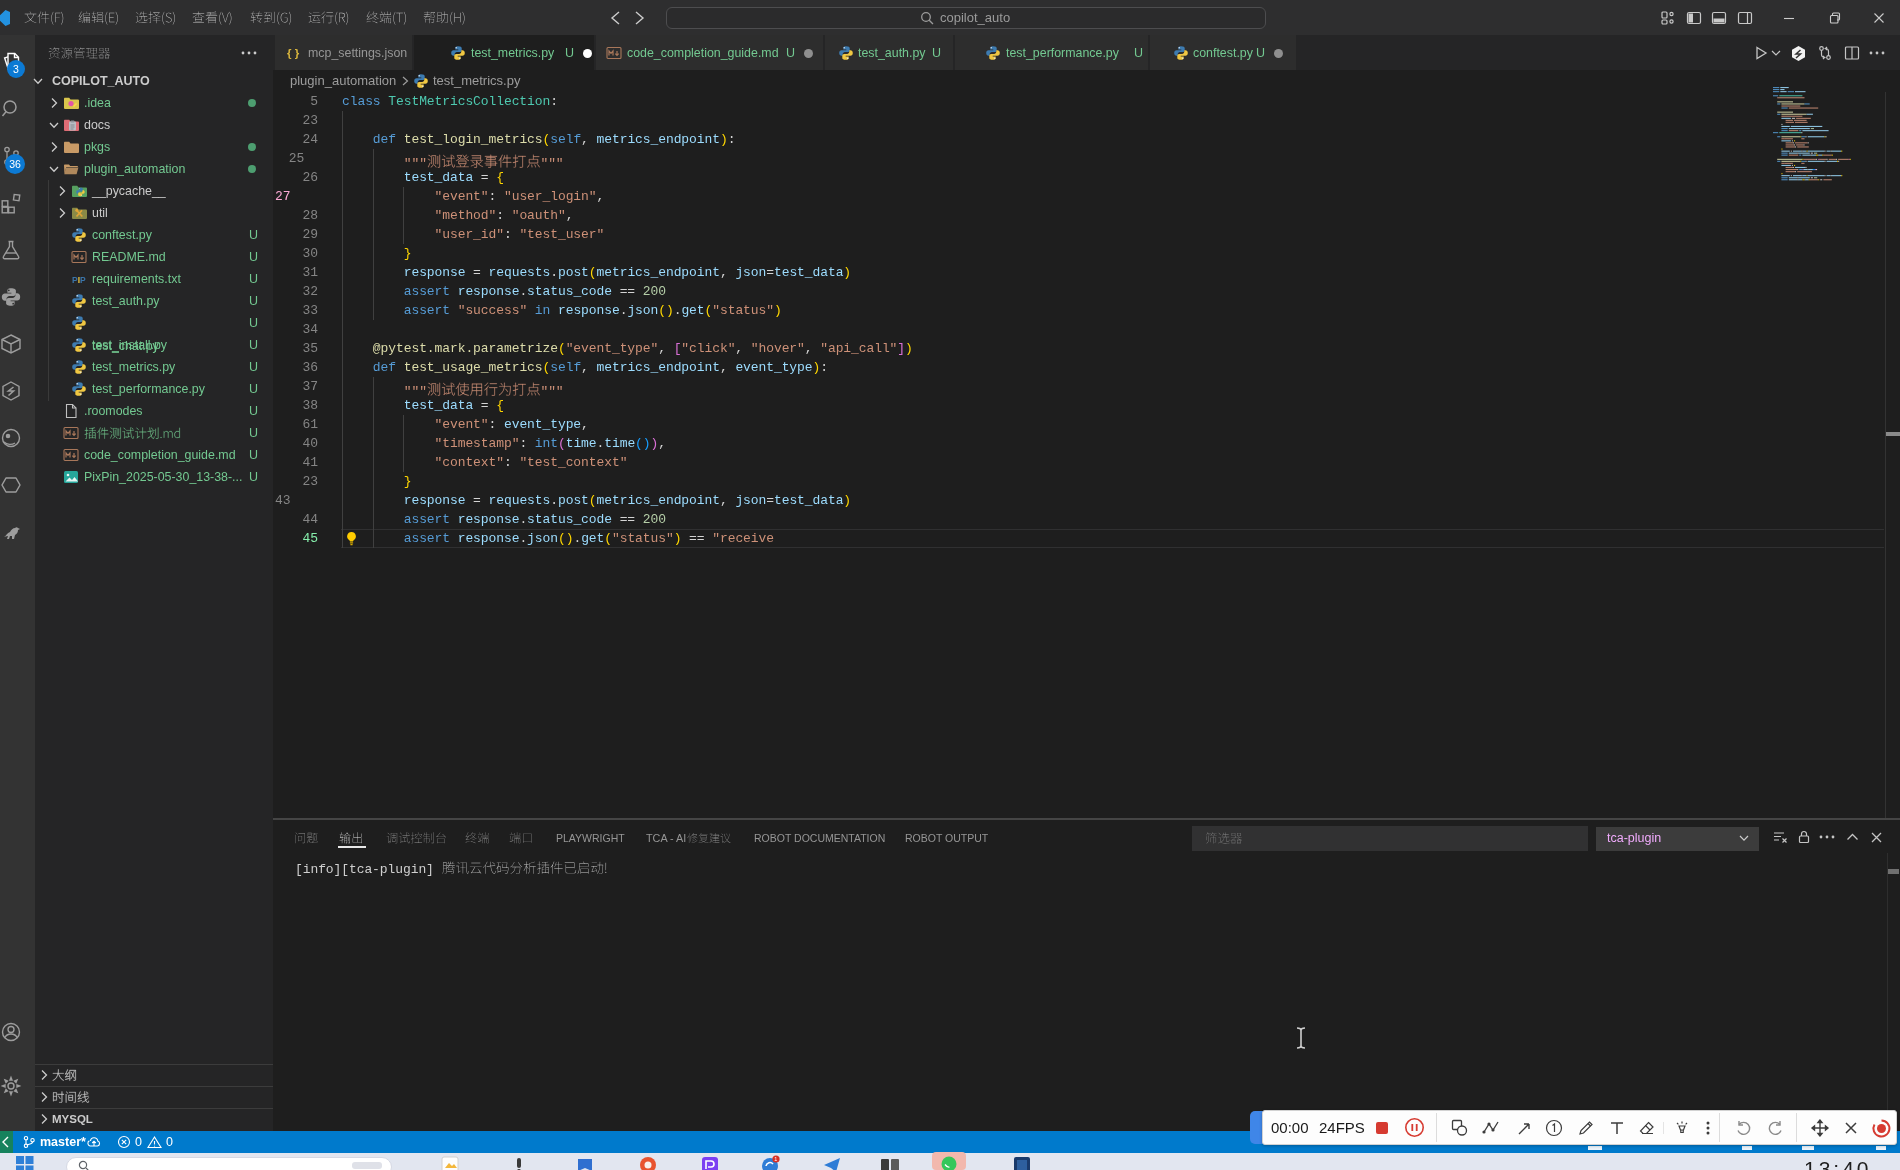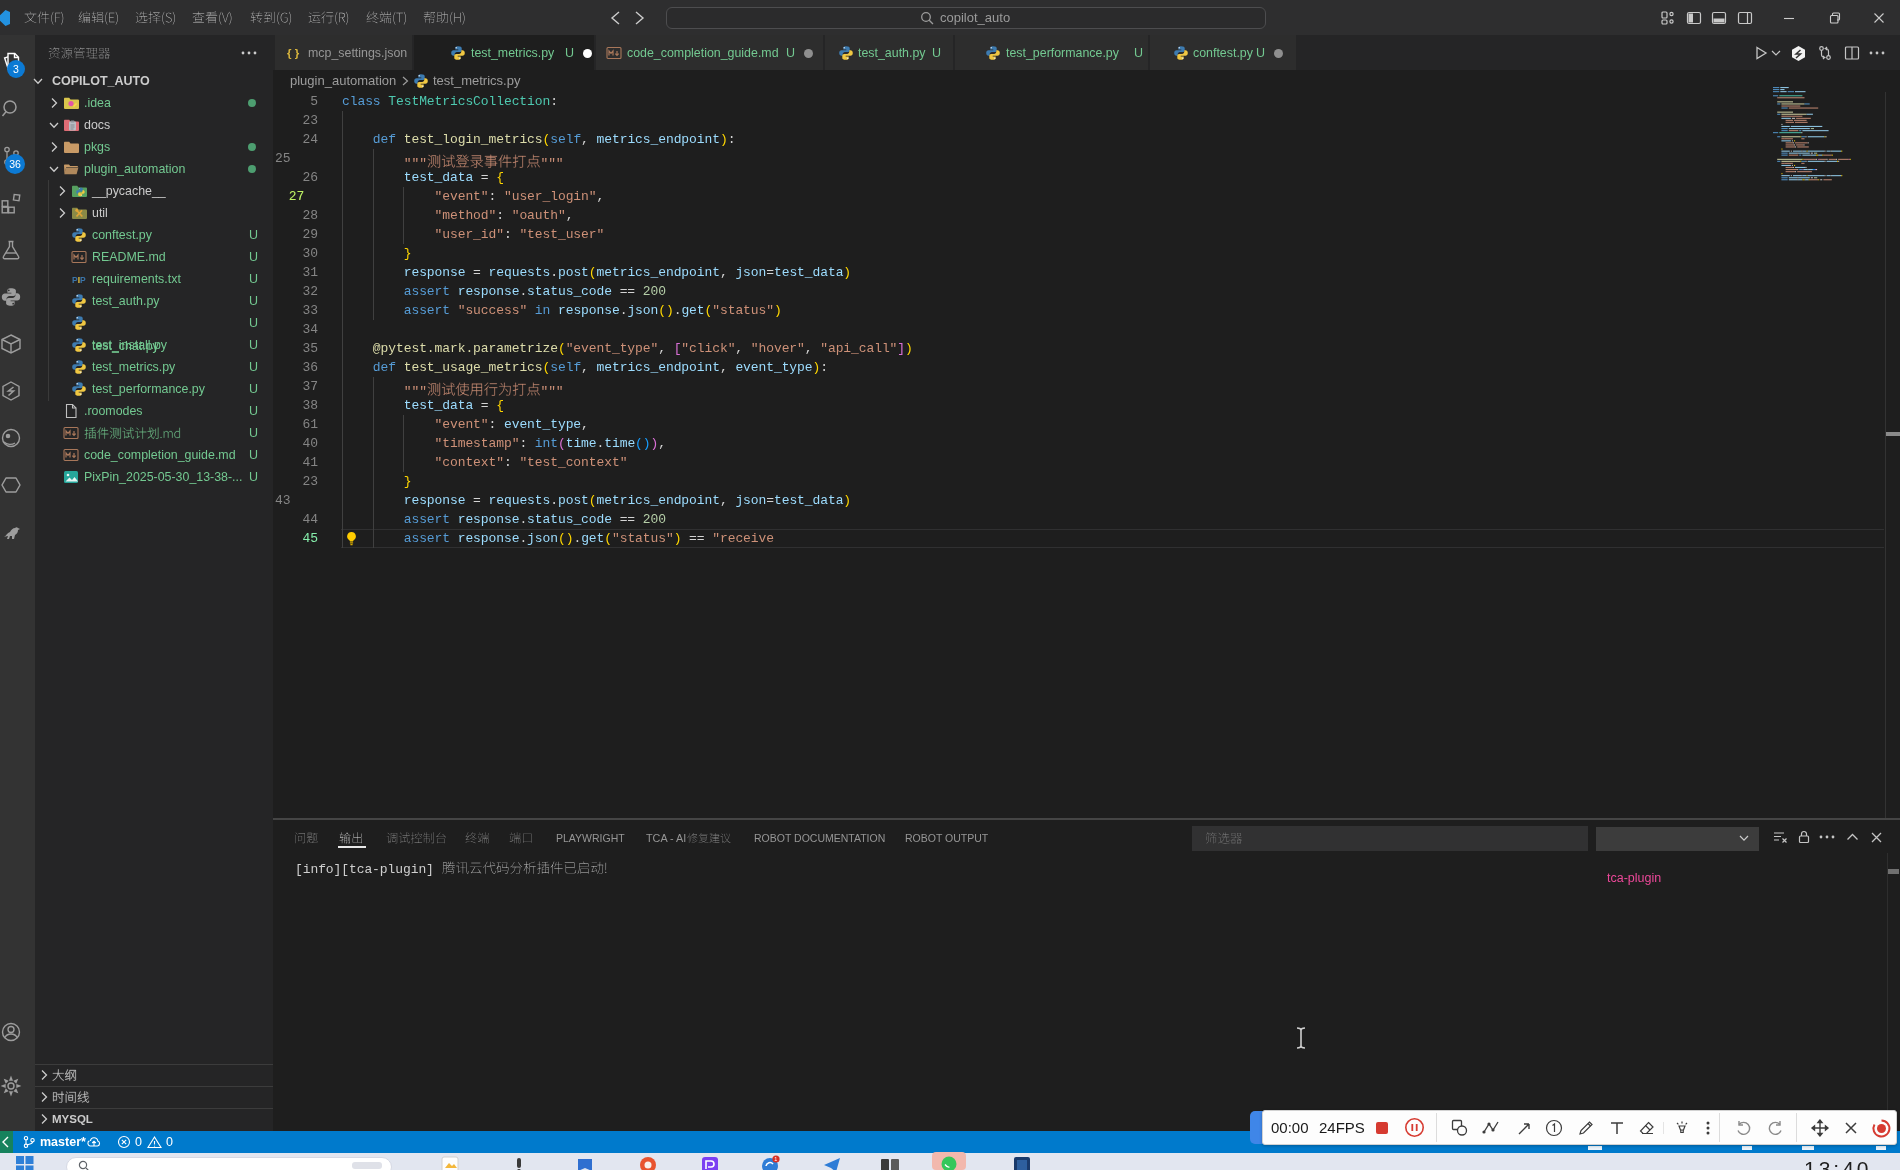--- a/index.html
+++ b/index.html
@@ -498,36 +498,36 @@
     <path d="M8.1 14.8c2.1 0 2.6-1 2.6-1.9v-1.5h-3v-.6h4.8c1.3 0 2.3-1 2.3-2.7 0-1.8-1-2.8-2.3-2.8h-1.2v1.4c0 1.2-1 2.2-2.2 2.2h-3c-1 0-1.8.8-1.8 1.8v2.2c0 1 .9 1.9 3.8 1.9z" fill="#f0c742"></path>
     <circle cx="9.8" cy="13.3" r=".7" fill="#e8eef5"></circle>
   </svg>
 <div style="position:absolute;left:433px;top:73.8px;font-family:'Liberation Sans',sans-serif;font-size:13px;font-weight:400;color:#9d9d9d;line-height:14px;letter-spacing:0px;white-space:pre;">test_metrics.py</div>
 <div style="position:absolute;left:341px;top:529.3px;width:1543px;height:19.0px;border-top:1px solid #303031;border-bottom:1px solid #303031;"></div>
 <div class="mono" style="position:absolute;left:275px;top:94.5px;width:43px;text-align:right;font-size:13px;line-height:14px;color:#858585;letter-spacing:-0.09px;">5</div>
 <div class="mono" style="position:absolute;left:342px;top:94.5px;font-size:13px;line-height:14px;letter-spacing:-0.09px;white-space:pre;"><span style="color:#569cd6">class </span><span style="color:#4ec9b0">TestMetricsCollection</span><span style="color:#d4d4d4">:</span></div>
 <div class="mono" style="position:absolute;left:275px;top:113.5px;width:43px;text-align:right;font-size:13px;line-height:14px;color:#858585;letter-spacing:-0.09px;">23</div>
 <div class="mono" style="position:absolute;left:275px;top:132.5px;width:43px;text-align:right;font-size:13px;line-height:14px;color:#858585;letter-spacing:-0.09px;">24</div>
 <div class="mono" style="position:absolute;left:342px;top:132.5px;font-size:13px;line-height:14px;letter-spacing:-0.09px;white-space:pre;"><span style="color:#d4d4d4">    </span><span style="color:#569cd6">def </span><span style="color:#dcdcaa">test_login_metrics</span><span style="color:#ffd700">(</span><span style="color:#569cd6">self</span><span style="color:#d4d4d4">, </span><span style="color:#9cdcfe">metrics_endpoint</span><span style="color:#ffd700">)</span><span style="color:#d4d4d4">:</span></div>
-<div class="mono" style="position:absolute;left:275px;top:151.5px;width:43px;text-align:left;font-size:13px;line-height:14px;color:#858585;letter-spacing:-0.09px;">25</div>
+<div class="mono" style="position:absolute;left:275px;top:151.5px;width:43px;text-align:center;font-size:13px;line-height:14px;color:#858585;letter-spacing:-0.09px;">25</div>
 <div class="mono" style="position:absolute;left:342px;top:151.5px;font-size:13px;line-height:14px;letter-spacing:-0.09px;white-space:pre;"><span style="color:#d4d4d4">        </span><span style="color:#ce9178">"""</span><svg width="113.6" height="18.5" viewBox="0 0 113.6 18.5" style="vertical-align:-4.0px;">
       <g fill="#ce9178" stroke="#ce9178" stroke-width="17.605633802816904" transform="translate(0,14.484) scale(0.014199999999999999,-0.014199999999999999)">
         <path transform="translate(0,0)" d="M490 105 511 121Q539 96 568.0 66.0Q597 36 622.0 7.0Q647 -22 662 -44L641 -63Q626 -40 601.0 -10.5Q576 19 547.0 49.5Q518 80 490 105ZM319 767H637V169H608V737H348V169H319ZM888 821H917V-17Q917 -38 910.0 -47.5Q903 -57 889 -62Q874 -65 845.0 -66.0Q816 -67 765 -66Q764 -61 760.0 -53.0Q756 -45 752 -38Q795 -39 826.5 -39.0Q858 -39 868 -38Q888 -38 888 -18ZM751 742H780V160H751ZM455 649H484V324Q484 273 477.0 220.0Q470 167 448.5 115.5Q427 64 386.0 18.0Q345 -28 277 -66Q275 -63 271.0 -59.5Q267 -56 263.0 -52.0Q259 -48 255 -46Q321 -9 361.0 35.0Q401 79 421.5 127.5Q442 176 448.5 226.0Q455 276 455 324ZM96 798 115 817Q143 802 173.0 782.5Q203 763 230.0 743.5Q257 724 274 708L255 684Q238 701 211.5 721.5Q185 742 155.0 762.0Q125 782 96 798ZM48 526 66 546Q95 531 125.5 512.0Q156 493 184.0 474.5Q212 456 230 441L213 418Q195 433 167.0 452.0Q139 471 108.0 490.5Q77 510 48 526ZM72 -37Q93 1 118.0 55.0Q143 109 168.5 168.0Q194 227 214 280L237 263Q218 212 194.0 154.5Q170 97 145.0 42.5Q120 -12 98 -56Z"></path>
         <path transform="translate(1000,0)" d="M143 787 166 805Q191 785 216.5 760.0Q242 735 264.5 711.5Q287 688 301 670L278 648Q264 667 241.5 691.5Q219 716 193.5 741.0Q168 766 143 787ZM188 -36 187 -5 204 20 373 131Q375 126 378.0 119.0Q381 112 383 107Q322 65 285.5 39.0Q249 13 229.5 -1.0Q210 -15 201.5 -22.5Q193 -30 188 -36ZM52 511H226V481H52ZM342 606H952V576H342ZM376 400H645V371H376ZM503 393H532V72L503 66ZM356 43Q413 59 495.5 82.5Q578 106 666 131L670 102Q588 78 508.5 54.5Q429 31 367 13ZM768 802 790 817Q825 784 860.5 743.0Q896 702 915 672L891 653Q873 684 838.0 726.0Q803 768 768 802ZM683 828H713Q715 685 723.0 556.5Q731 428 744.0 320.5Q757 213 776.5 133.5Q796 54 822.5 10.0Q849 -34 882 -36Q899 -37 911.0 7.5Q923 52 930 131Q934 129 938.5 126.5Q943 124 947.5 122.0Q952 120 956 118Q950 65 943.0 28.5Q936 -8 927.0 -29.5Q918 -51 907.0 -60.5Q896 -70 883 -70Q839 -68 807.0 -21.0Q775 26 753.0 110.0Q731 194 717.0 306.5Q703 419 695.0 551.5Q687 684 683 828ZM188 -36Q186 -32 182.5 -27.0Q179 -22 175.5 -17.5Q172 -13 168 -10Q179 -3 195.0 15.5Q211 34 211 65V511H240V20Q240 20 234.5 15.5Q229 11 221.5 4.5Q214 -2 206.5 -10.0Q199 -18 193.5 -24.5Q188 -31 188 -36Z"></path>
         <path transform="translate(2000,0)" d="M313 540H684V511H313ZM61 -15H939V-44H61ZM108 791H430V762H108ZM425 791H430L437 793L456 782Q428 712 383.0 650.5Q338 589 283.0 538.0Q228 487 169.0 448.5Q110 410 54 384Q52 388 48.5 392.0Q45 396 41.5 400.5Q38 405 35 408Q90 431 147.5 468.5Q205 506 258.5 555.0Q312 604 355.5 661.5Q399 719 425 783ZM535 829Q577 741 643.5 660.0Q710 579 791.0 516.0Q872 453 958 419Q954 416 950.0 412.0Q946 408 942.5 403.5Q939 399 936 395Q851 433 770.0 498.0Q689 563 622.0 645.5Q555 728 511 819ZM122 685 139 702Q170 685 201.0 662.5Q232 640 258.5 616.5Q285 593 300 572L283 553Q267 573 240.5 597.0Q214 621 183.0 644.0Q152 667 122 685ZM782 823 807 806Q770 768 720.5 728.0Q671 688 630 659L610 675Q637 695 669.0 721.0Q701 747 731.0 774.0Q761 801 782 823ZM894 704 918 686Q881 649 830.5 610.0Q780 571 737 544L717 560Q745 579 778.0 604.0Q811 629 842.0 655.5Q873 682 894 704ZM249 375V209H732V375ZM220 404H762V180H220ZM295 146 322 156Q344 122 363.5 81.5Q383 41 392 12L363 1Q355 30 336.0 71.0Q317 112 295 146ZM681 164 710 150Q687 103 659.0 51.0Q631 -1 606 -38L582 -25Q599 0 617.5 33.5Q636 67 653.0 101.5Q670 136 681 164Z"></path>
         <path transform="translate(3000,0)" d="M72 446H937V417H72ZM487 436H517V-21Q517 -42 510.0 -51.5Q503 -61 486 -65Q470 -69 434.0 -70.0Q398 -71 338 -70Q337 -65 333.0 -56.5Q329 -48 326 -41Q361 -42 390.0 -42.5Q419 -43 439.0 -42.5Q459 -42 467 -42Q479 -41 483.0 -36.5Q487 -32 487 -22ZM516 383Q553 291 616.5 213.5Q680 136 765.5 80.5Q851 25 951 -3Q948 -6 944.0 -10.0Q940 -14 936.5 -18.5Q933 -23 931 -27Q831 3 745.5 60.5Q660 118 595.0 198.0Q530 278 491 375ZM826 364 851 346Q820 317 781.0 286.0Q742 255 702.5 227.0Q663 199 628 177L607 195Q642 217 682.0 246.0Q722 275 760.5 306.5Q799 338 826 364ZM152 340 173 358Q206 340 241.0 316.5Q276 293 307.0 270.0Q338 247 357 227L336 205Q317 225 286.5 249.0Q256 273 221.0 297.0Q186 321 152 340ZM84 36Q135 57 203.0 86.0Q271 115 347.0 147.5Q423 180 499 213L505 188Q434 157 361.0 124.5Q288 92 221.0 63.0Q154 34 99 10ZM174 607H787V577H174ZM775 768H778L784 770L805 768Q804 722 801.0 661.0Q798 600 794.0 537.5Q790 475 786 423L757 424Q760 463 763.0 509.5Q766 556 768.5 603.5Q771 651 772.5 692.5Q774 734 775 762ZM147 768H783V738H147Z"></path>
         <path transform="translate(4000,0)" d="M482 831H512V-16Q512 -41 503.0 -52.0Q494 -63 476 -67Q458 -71 419.5 -72.0Q381 -73 319 -73Q318 -67 314.0 -57.5Q310 -48 306 -41Q342 -42 373.5 -42.0Q405 -42 427.0 -41.5Q449 -41 458 -41Q472 -40 477.0 -35.0Q482 -30 482 -16ZM74 736H930V707H74ZM210 599V504H799V599ZM181 628H828V474H181ZM148 377H842V41H813V348H148ZM59 251H946V222H59ZM137 118H826V88H137Z"></path>
         <path transform="translate(5000,0)" d="M621 819H650V-71H621ZM446 785 475 780Q462 708 443.0 640.5Q424 573 399.0 515.0Q374 457 343 411Q341 413 336.5 416.5Q332 420 327.5 423.0Q323 426 319 428Q350 472 374.5 529.0Q399 586 417.0 651.0Q435 716 446 785ZM427 615H899V585H419ZM317 317H939V287H317ZM293 827 322 819Q291 735 251.0 655.5Q211 576 164.5 506.5Q118 437 67 381Q65 384 61.0 388.5Q57 393 53.0 397.5Q49 402 45 405Q95 457 140.5 525.0Q186 593 225.5 670.0Q265 747 293 827ZM190 588 218 616 220 615V-68H190Z"></path>
         <path transform="translate(6000,0)" d="M45 280Q92 294 152.5 312.5Q213 331 281.0 353.0Q349 375 417 396L421 370Q324 338 228.0 305.5Q132 273 58 250ZM53 617H416V587H53ZM224 830H252V-10Q252 -29 245.5 -38.5Q239 -48 225 -52Q210 -56 182.0 -57.0Q154 -58 104 -58Q103 -52 99.0 -44.0Q95 -36 91 -29Q132 -30 163.0 -30.0Q194 -30 204 -29Q224 -29 224 -10ZM411 738H954V709H411ZM727 728H757V-6Q757 -31 748.5 -43.0Q740 -55 720 -60Q699 -64 654.0 -64.5Q609 -65 537 -65Q536 -61 533.5 -55.5Q531 -50 529.0 -44.0Q527 -38 524 -33Q567 -34 603.0 -34.5Q639 -35 664.5 -34.5Q690 -34 701 -33Q716 -32 721.5 -26.5Q727 -21 727 -7Z"></path>
         <path transform="translate(7000,0)" d="M475 831H504V496H475ZM206 486V256H792V486ZM178 516H821V227H178ZM489 706H905V676H489ZM360 128 389 129Q396 99 401.5 64.5Q407 30 410.0 -1.0Q413 -32 413 -54L382 -59Q382 -35 379.5 -3.0Q377 29 372.0 63.5Q367 98 360 128ZM568 127 595 132Q611 103 625.5 69.0Q640 35 652.0 3.0Q664 -29 669 -52L640 -60Q635 -36 623.5 -3.5Q612 29 598.0 63.5Q584 98 568 127ZM773 137 799 149Q826 118 852.5 83.0Q879 48 900.5 14.0Q922 -20 934 -47L908 -61Q896 -34 874.0 0.5Q852 35 826.0 71.0Q800 107 773 137ZM200 145 227 137Q199 81 161.0 23.5Q123 -34 80 -72L54 -60Q98 -24 136.5 32.5Q175 89 200 145Z"></path>
       </g>
     </svg><span style="color:#ce9178">"""</span></div>
 <div class="mono" style="position:absolute;left:275px;top:170.5px;width:43px;text-align:right;font-size:13px;line-height:14px;color:#858585;letter-spacing:-0.09px;">26</div>
 <div class="mono" style="position:absolute;left:342px;top:170.5px;font-size:13px;line-height:14px;letter-spacing:-0.09px;white-space:pre;"><span style="color:#d4d4d4">        </span><span style="color:#9cdcfe">test_data</span><span style="color:#d4d4d4"> = </span><span style="color:#ffd700">{</span></div>
-<div class="mono" style="position:absolute;left:275px;top:189.5px;width:43px;text-align:center;font-size:13px;line-height:14px;color:#bef264;letter-spacing:-0.09px;">27</div>
+<div class="mono" style="position:absolute;left:275px;top:189.5px;width:43px;text-align:left;font-size:13px;line-height:14px;color:#f9a8d4;letter-spacing:-0.09px;">27</div>
 <div class="mono" style="position:absolute;left:342px;top:189.5px;font-size:13px;line-height:14px;letter-spacing:-0.09px;white-space:pre;"><span style="color:#d4d4d4">            </span><span style="color:#ce9178">"event"</span><span style="color:#d4d4d4">: </span><span style="color:#ce9178">"user_login"</span><span style="color:#d4d4d4">,</span></div>
 <div class="mono" style="position:absolute;left:275px;top:208.5px;width:43px;text-align:right;font-size:13px;line-height:14px;color:#858585;letter-spacing:-0.09px;">28</div>
 <div class="mono" style="position:absolute;left:342px;top:208.5px;font-size:13px;line-height:14px;letter-spacing:-0.09px;white-space:pre;"><span style="color:#d4d4d4">            </span><span style="color:#ce9178">"method"</span><span style="color:#d4d4d4">: </span><span style="color:#ce9178">"oauth"</span><span style="color:#d4d4d4">,</span></div>
 <div class="mono" style="position:absolute;left:275px;top:227.5px;width:43px;text-align:right;font-size:13px;line-height:14px;color:#858585;letter-spacing:-0.09px;">29</div>
 <div class="mono" style="position:absolute;left:342px;top:227.5px;font-size:13px;line-height:14px;letter-spacing:-0.09px;white-space:pre;"><span style="color:#d4d4d4">            </span><span style="color:#ce9178">"user_id"</span><span style="color:#d4d4d4">: </span><span style="color:#ce9178">"test_user"</span></div>
 <div class="mono" style="position:absolute;left:275px;top:246.5px;width:43px;text-align:right;font-size:13px;line-height:14px;color:#858585;letter-spacing:-0.09px;">30</div>
 <div class="mono" style="position:absolute;left:342px;top:246.5px;font-size:13px;line-height:14px;letter-spacing:-0.09px;white-space:pre;"><span style="color:#d4d4d4">        </span><span style="color:#ffd700">}</span></div>
 <div class="mono" style="position:absolute;left:275px;top:265.5px;width:43px;text-align:right;font-size:13px;line-height:14px;color:#858585;letter-spacing:-0.09px;">31</div>
 <div class="mono" style="position:absolute;left:342px;top:265.5px;font-size:13px;line-height:14px;letter-spacing:-0.09px;white-space:pre;"><span style="color:#d4d4d4">        </span><span style="color:#9cdcfe">response</span><span style="color:#d4d4d4"> = </span><span style="color:#9cdcfe">requests</span><span style="color:#d4d4d4">.</span><span style="color:#9cdcfe">post</span><span style="color:#ffd700">(</span><span style="color:#9cdcfe">metrics_endpoint</span><span style="color:#d4d4d4">, </span><span style="color:#9cdcfe">json</span><span style="color:#d4d4d4">=</span><span style="color:#9cdcfe">test_data</span><span style="color:#ffd700">)</span></div>
 <div class="mono" style="position:absolute;left:275px;top:284.5px;width:43px;text-align:right;font-size:13px;line-height:14px;color:#858585;letter-spacing:-0.09px;">32</div>
@@ -807,21 +807,21 @@
 <div style="position:absolute;left:338px;top:846px;width:28px;height:2px;background:#e7e7e7;"></div>
 <div style="position:absolute;left:1192px;top:826px;width:396px;height:25px;background:#313132;"></div>
 <div style="position:absolute;left:1205px;top:829.8px;line-height:0;"><svg width="37.5" height="16.2" viewBox="0 0 37.5 16.2" style="">
       <g fill="#8a8a8a" transform="translate(0,12.75) scale(0.0125,-0.0125)">
         <path transform="translate(0,0)" d="M396 568H935V538H396ZM442 425H875V395H472V30H442ZM855 425H884V81Q884 65 879.5 55.5Q875 46 862 41Q848 37 821.0 36.0Q794 35 752 35Q751 42 747.5 50.5Q744 59 739 66Q778 65 804.0 65.0Q830 65 840 66Q850 66 852.5 69.5Q855 73 855 80ZM643 553H672V-69H643ZM285 579H315V359Q315 301 309.5 244.0Q304 187 286.0 132.5Q268 78 232.5 27.5Q197 -23 138 -68Q136 -65 132.0 -61.5Q128 -58 124.5 -54.0Q121 -50 117 -48Q174 -5 208.0 43.5Q242 92 258.5 144.5Q275 197 280.0 251.0Q285 305 285 359ZM129 526H158V209H129ZM193 744H480V715H193ZM562 744H933V715H562ZM226 832 255 826Q229 754 184.5 692.0Q140 630 90 587Q88 590 83.5 593.5Q79 597 74.5 600.5Q70 604 65 606Q117 647 159.0 706.0Q201 765 226 832ZM595 832 624 826Q603 762 566.5 706.0Q530 650 487 611Q485 614 480.5 617.5Q476 621 471.5 624.5Q467 628 462 630Q506 668 541.0 720.5Q576 773 595 832ZM274 724 302 731Q319 703 333.5 668.0Q348 633 354 610L326 600Q319 625 304.5 660.0Q290 695 274 724ZM673 717 699 727Q722 702 743.5 670.0Q765 638 774 615L748 601Q738 625 717.0 657.5Q696 690 673 717Z"></path>
         <path transform="translate(1000,0)" d="M324 473H942V443H324ZM436 678H900V649H436ZM616 828H647V453H616ZM471 801 500 795Q480 723 448.0 656.5Q416 590 379 543Q377 545 371.5 548.0Q366 551 360.5 554.0Q355 557 351 558Q391 605 421.5 669.0Q452 733 471 801ZM690 466H720V155Q720 139 727.0 134.5Q734 130 759 130Q764 130 780.0 130.0Q796 130 815.5 130.0Q835 130 852.5 130.0Q870 130 877 130Q893 130 901.0 138.5Q909 147 912.0 175.5Q915 204 916 263Q920 260 924.5 257.0Q929 254 934.5 252.5Q940 251 945 249Q943 189 938.0 157.0Q933 125 919.5 112.5Q906 100 880 100Q876 100 858.5 100.0Q841 100 819.5 100.0Q798 100 780.5 100.0Q763 100 759 100Q732 100 717.0 104.0Q702 108 696.0 120.0Q690 132 690 155ZM520 458H550Q544 388 529.5 330.5Q515 273 488.5 227.0Q462 181 418.5 146.5Q375 112 310 88Q308 92 304.5 96.0Q301 100 297.0 104.0Q293 108 290 110Q353 132 395.0 164.5Q437 197 462.5 240.5Q488 284 501.0 338.5Q514 393 520 458ZM78 777 100 792Q132 768 163.0 738.5Q194 709 220.5 679.5Q247 650 263 625L239 608Q224 633 197.5 663.0Q171 693 140.0 723.0Q109 753 78 777ZM231 449V58H201V420H66V449ZM229 74Q252 74 272.5 58.0Q293 42 330 19Q377 -7 439.0 -15.0Q501 -23 582 -23Q646 -23 714.0 -21.0Q782 -19 846.0 -16.0Q910 -13 960 -10Q958 -13 956.0 -19.0Q954 -25 952.5 -31.0Q951 -37 950 -43Q919 -45 872.0 -46.5Q825 -48 772.0 -49.5Q719 -51 669.0 -52.0Q619 -53 583 -53Q498 -53 432.0 -44.0Q366 -35 318 -6Q290 11 268.0 28.5Q246 46 229 46Q210 46 186.5 32.5Q163 19 136.0 -5.0Q109 -29 79 -60L58 -35Q90 -5 119.5 20.0Q149 45 177.0 59.5Q205 74 229 74Z"></path>
         <path transform="translate(2000,0)" d="M166 753V561H393V753ZM136 782H423V531H136ZM596 753V561H835V753ZM567 782H865V531H567ZM59 409H942V379H59ZM149 -7H415V-36H149ZM580 -7H850V-36H580ZM607 403Q643 361 700.5 323.0Q758 285 825.0 256.5Q892 228 957 212Q953 209 949.0 204.5Q945 200 942.0 195.5Q939 191 936 187Q872 205 804.5 236.0Q737 267 678.5 307.0Q620 347 582 391ZM136 231H422V-65H392V202H166V-70H136ZM568 231H865V-65H835V202H597V-70H568ZM462 533 495 527Q463 462 404.0 395.0Q345 328 259.5 269.5Q174 211 61 169Q59 173 55.5 176.5Q52 180 48.5 183.5Q45 187 41 190Q152 231 236.5 288.0Q321 345 378.0 409.0Q435 473 462 533ZM622 486 639 508Q677 495 719.0 474.5Q761 454 785 435L768 411Q744 430 702.0 451.5Q660 473 622 486Z"></path>
       </g>
     </svg></div>
 <div style="position:absolute;left:1596px;top:827px;width:163px;height:24px;background:#3c3c3c;"></div>
-<div style="position:absolute;left:1607px;top:831.1px;font-family:'Liberation Sans',sans-serif;font-size:12.5px;font-weight:400;color:#ec4899;line-height:14px;letter-spacing:0px;white-space:pre;margin-top:40px;">tca-plugin</div>
+<div style="position:absolute;left:1607px;top:831.1px;font-family:'Liberation Sans',sans-serif;font-size:12.5px;font-weight:400;color:#f0abfc;line-height:14px;letter-spacing:0px;white-space:pre;">tca-plugin</div>
 <svg style="position:absolute;left:1737px;top:831px;" width="14" height="14" viewBox="0 0 14 14">
     <path d="M3 5l4 4.2L11 5" stroke="#cccccc" stroke-width="1.2" fill="none"></path>
   </svg>
 <svg style="position:absolute;left:1772px;top:829px;" width="17" height="17" viewBox="0 0 17 17">
     <g stroke="#c5c5c5" stroke-width="1.2" fill="none">
       <path d="M2 4h10M2 7.5h7M2 11h5"></path>
       <path d="M10.5 9.5l4 4M14.5 9.5l-4 4"></path>
     </g>
   </svg>
 <svg style="position:absolute;left:1796px;top:829px;" width="16" height="16" viewBox="0 0 16 16">

